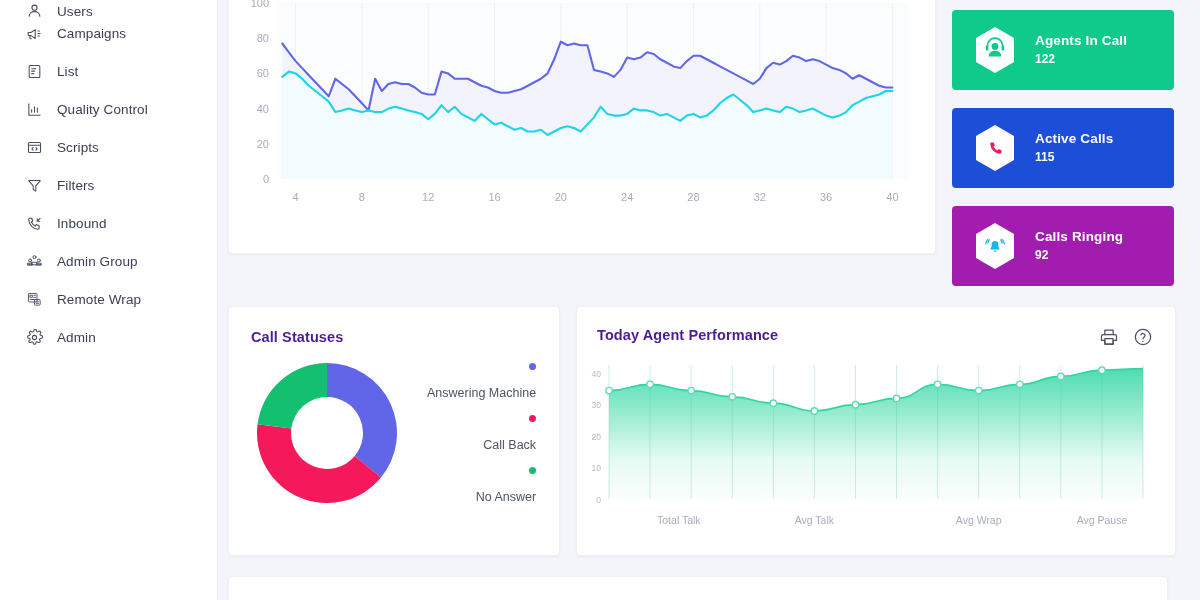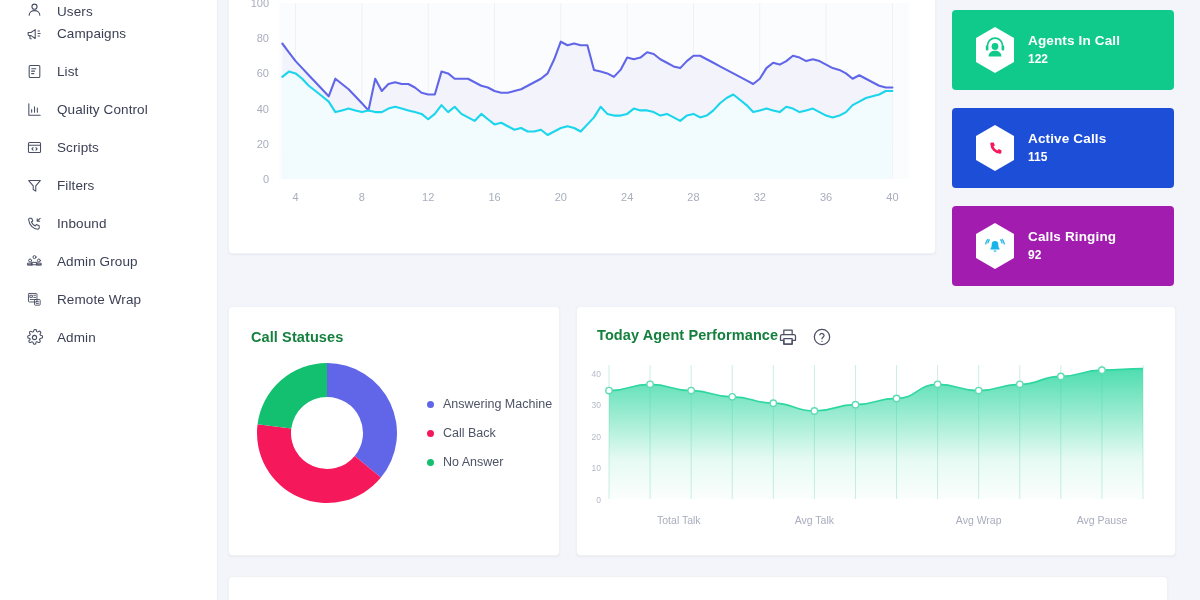--- a/index.html
+++ b/index.html
@@ -36,21 +36,21 @@
     color: #4a4f63;
   }
   .nav-icon svg { width: 17px; height: 17px; display: block; }
   .nav-label {
     font-size: 13.5px;
     color: #3b4055;
     letter-spacing: 0.1px;
     white-space: nowrap;
   }
   
-  .nav-item.clipped { height: 14px; align-items: center; }
+  .nav-item.clipped { height: 14px; align-items: flex-start; }
   .nav-item.clipped .nav-icon svg { margin-bottom: -4px; }
   .nav-item.clipped .nav-label { position: relative; top: 4px; }
 
   
   .main {
     flex: 1 1 auto;
     height: 600px;
     background: #f4f5fa;
     padding: 0 16px 0 10px;
     overflow: hidden;
@@ -73,43 +73,43 @@
     position: relative;
     overflow: hidden;
   }
   .lc-plot { position: absolute; left: 0; top: 0; width: 708px; height: 272px; }
 
   
   .stats-col { width: 222px; padding-top: 10px; display: flex; flex-direction: column; gap: 18px; }
   .stat-card {
     height: 80px; border-radius: 4px;
     display: flex; align-items: center;
-    padding-left: 22px; gap: 12px;
+    padding-left: 22px; gap: 19px;
     color: #ffffff;
   }
   .stat-hex { width: 42px; height: 48px; flex: 0 0 42px; position: relative; }
   .stat-hex svg { width: 42px; height: 48px; display: block; }
   .stat-text { display: flex; flex-direction: column; justify-content: center; }
   .stat-title { font-size: 13.5px; font-weight: 600; letter-spacing: .15px; line-height: 19px; }
   .stat-value { font-size: 12px; font-weight: 700; line-height: 19px; }
 
   
   .bottom-row { margin-top: 20px; }
   .donut-card { width: 332px; height: 250px; padding: 22px 22px 0 22px; position: relative; }
-  .card-title { font-size: 14.5px; font-weight: 700; color: #15803d; letter-spacing: .1px; }
+  .card-title { font-size: 14.5px; font-weight: 700; color: #4c1d95; letter-spacing: .1px; }
   .donut-body { display: flex; align-items: center; margin-top: 14px; }
   .donut-wrap { width: 148px; height: 148px; flex: 0 0 148px; margin-left: 2px; }
   .donut-wrap svg { width: 148px; height: 148px; display: block; }
   .legend { margin-left: 26px; display: flex; flex-direction: column; gap: 15px; }
-  .legend-item { display: flex; align-items: center; gap: 9px; }
+  .legend-item { display: flex; align-items: flex-end; gap: 16px; flex-direction: column; }
   .legend-dot { width: 7px; height: 7px; border-radius: 50%; flex: 0 0 7px; }
   .legend-label { font-size: 12.5px; color: #4d5465; white-space: nowrap; }
 
   .perf-card { width: 600px; height: 250px; padding: 20px 20px 0 20px; position: relative; }
-  .perf-head { display: flex; align-items: flex-start; }
+  .perf-head { display: flex; align-items: flex-start; justify-content: space-between; }
   .perf-actions { display: flex; align-items: center; gap: 14px; padding-right: 2px; }
   .icon-btn { width: 20px; height: 20px; color: #4a4f63; cursor: pointer; display: block; }
   .icon-btn svg { width: 20px; height: 20px; display: block; }
   .perf-plot { position: absolute; left: 0; top: 52px; width: 600px; height: 190px; }
 
   
   .more-card {
     margin-top: 20px;
     width: 940px;
     height: 90px;

